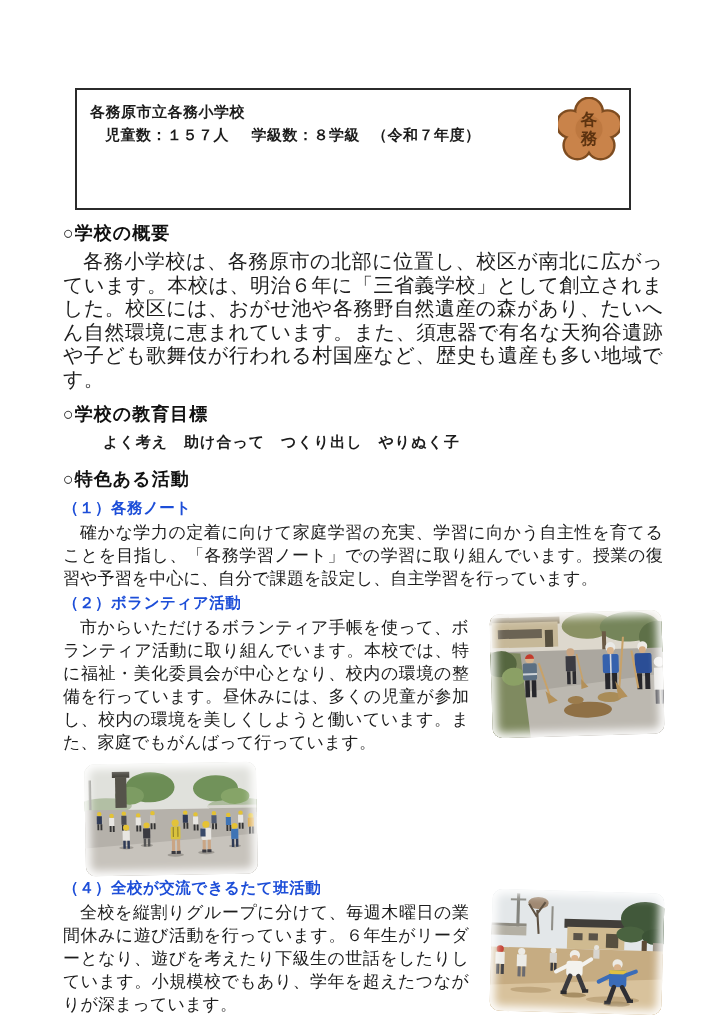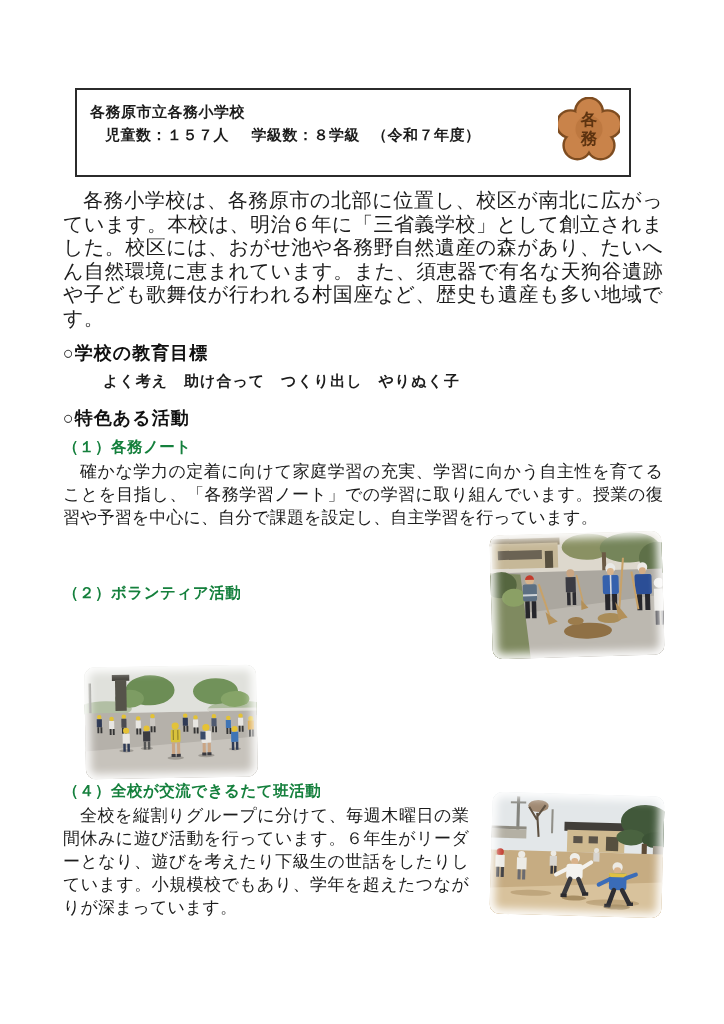--- a/index.html
+++ b/index.html
@@ -8,21 +8,21 @@
     font-family:"Liberation Serif","DejaVu Serif",serif;
     color:#1c1c1c;
     -webkit-font-smoothing:antialiased;
   }
   .page{
     position:relative;width:724px;height:1024px;
     padding:88px 61px 0 63px;box-sizing:border-box;overflow:hidden;
   }
   
   .header-box{
-    position:relative;width:556px;height:89px;box-sizing:border-box;
+    position:relative;width:556px;height:122px;box-sizing:border-box;
     border:2px solid #2b2b2b;margin:0 0 12px 12px;
     padding:11px 12px 0 13px;
   }
   .hb-line{font-size:15px;line-height:23px;font-weight:600;letter-spacing:.5px;white-space:nowrap;}
   .hb-indent{padding-left:15px;}
   .gap-wide{margin-left:1.5em;}
   .gap-narrow{margin-left:.8em;}
   .emblem{position:absolute;top:7px;right:9px;width:62px;height:66px;}
   .emblem text{
     font-family:"Liberation Serif","DejaVu Serif",serif;
@@ -43,21 +43,21 @@
   }
   .motto{
     margin:2px 0 15px 0;padding-left:40px;
     font-family:"Liberation Sans","DejaVu Sans",sans-serif;
     font-size:15px;font-weight:600;letter-spacing:1px;line-height:22px;
   }
   
   .item-h{
     font-family:"Liberation Sans","DejaVu Sans",sans-serif;
     font-size:15.5px;font-weight:900;letter-spacing:.5px;
-    margin:0 0 3px 0;line-height:21px;color:#15803d;
+    margin:0 0 3px 0;line-height:21px;color:#1d4ed8;
   }
   .ibody{
     margin:0;font-size:17px;line-height:23px;
     text-indent:1em;text-align:justify;letter-spacing:.1px;
   }
   .item{margin:0 0 2px 0;}
   .item-row{display:flex;align-items:center;margin:0 0 2px 0;}
   .col-text{width:406px;flex:0 0 406px;}
   
   .photo{
@@ -99,35 +99,37 @@
         <circle cx="20" cy="50" r="13"></circle>
           <circle cx="44" cy="50" r="13"></circle>
           <circle cx="32" cy="33" r="15"></circle>
       </g>
       <circle cx="32" cy="33" r="14" fill="#bd7840"></circle>
       <text x="32" y="29" text-anchor="middle">各</text>
       <text x="32" y="48" text-anchor="middle">務</text>
     </svg>
   </div>
 
+  <h2 class="sec-h">○学校の概要</h2>
   <p class="para">各務小学校は、各務原市の北部に位置し、校区が南北に広がっています。本校は、明治６年に「三省義学校」として創立されました。校区には、おがせ池や各務野自然遺産の森があり、たいへん自然環境に恵まれています。また、須恵器で有名な天狗谷遺跡や子ども歌舞伎が行われる村国座など、歴史も遺産も多い地域です。</p>
 
   <h2 class="sec-h goals">○学校の教育目標</h2>
   <p class="motto">よく考え　助け合って　つくり出し　やりぬく子</p>
 
   <h2 class="sec-h features">○特色ある活動</h2>
 
   <div class="item">
     <h3 class="item-h">（１）各務ノート</h3>
     <p class="ibody">確かな学力の定着に向けて家庭学習の充実、学習に向かう自主性を育てることを目指し、「各務学習ノート」での学習に取り組んでいます。授業の復習や予習を中心に、自分で課題を設定し、自主学習を行っています。</p>
   </div>
 
   <div class="item-row">
     <div class="col-text">
       <h3 class="item-h">（２）ボランティア活動</h3>
+      <p class="ibody">市からいただけるボランティア手帳を使って、ボランティア活動に取り組んでいます。本校では、特に福祉・美化委員会が中心となり、校内の環境の整備を行っています。昼休みには、多くの児童が参加し、校内の環境を美しくしようと働いています。また、家庭でもがんばって行っています。</p>
     </div>
     <figure class="photo p1">
       <svg viewBox="0 0 172 124" preserveAspectRatio="none" aria-hidden="true">
         <rect width="172" height="42" fill="#ddd8cd"></rect>
         <rect x="0" y="4" width="70" height="7" fill="#96896f"></rect>
         <rect x="2" y="9" width="66" height="25" fill="#c6b898"></rect>
         <rect x="8" y="16" width="44" height="9" fill="#6b6354"></rect>
         <rect x="55" y="17" width="8" height="17" fill="#57503f"></rect>
         <ellipse cx="98" cy="14" rx="26" ry="13" fill="#8a9163"></ellipse>
         <ellipse cx="140" cy="16" rx="30" ry="15" fill="#75855a"></ellipse>

